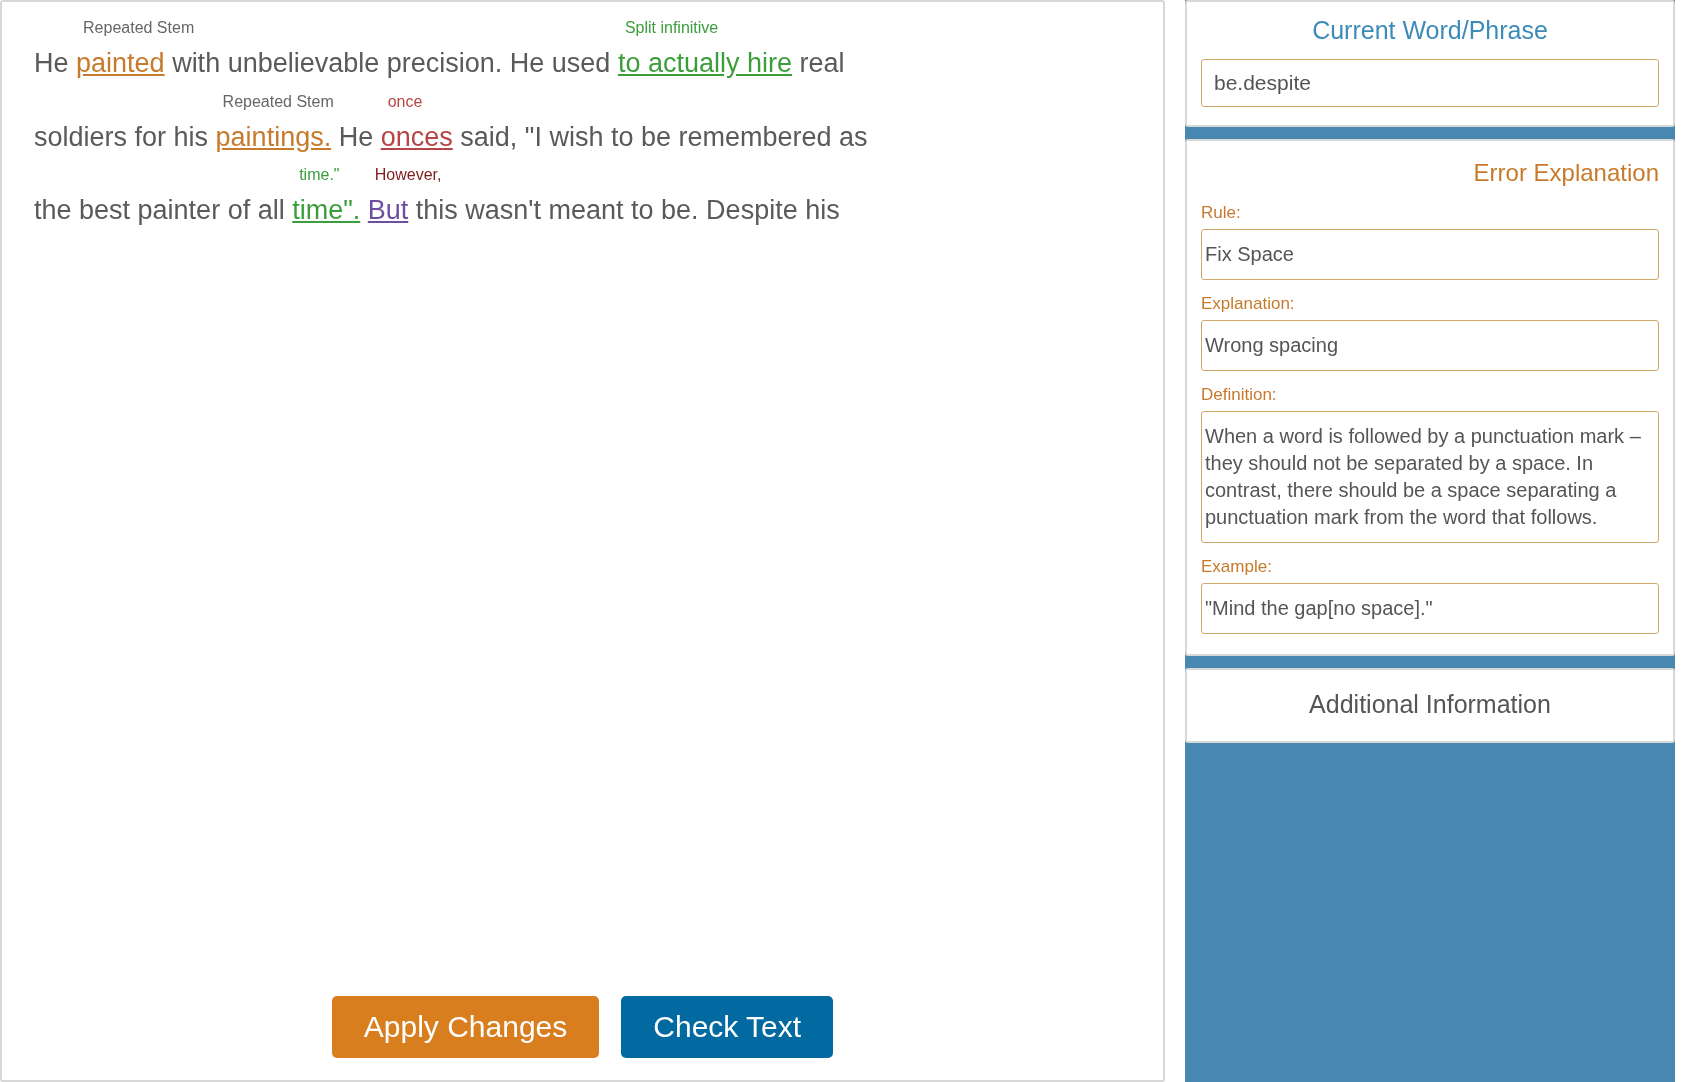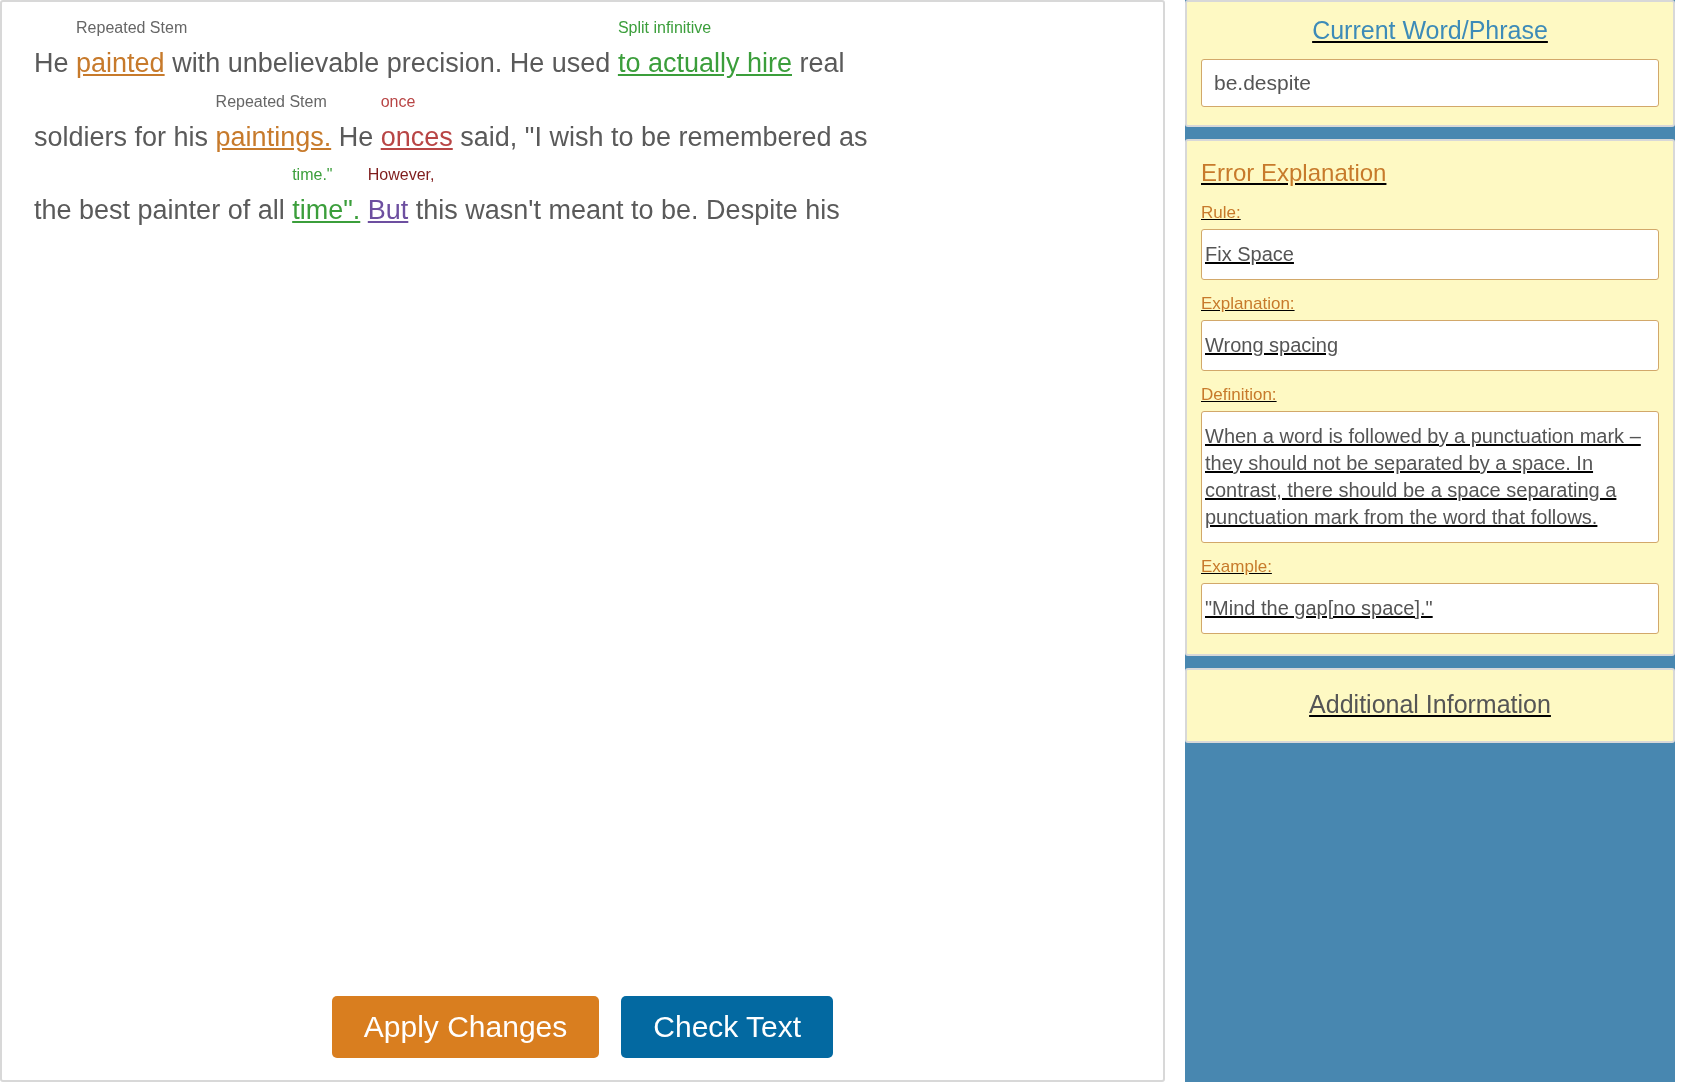--- a/index.html
+++ b/index.html
@@ -34,21 +34,21 @@
       font-weight: 400;
     }
     .word {
       display: inline-block;
       position: relative;
       vertical-align: baseline;
     }
     .annotation {
       position: absolute;
       top: -22px;
-      left: 0;
+      left: 7px;
       font-size: 16px;
       white-space: nowrap;
       color: #666;
     }
     .annot-green { color: #3b9e3b; }
     .annot-red { color: #b84545; }
     .annot-purple { color: #7f1d1d; }
     .underline-orange {
       color: #c77a2b;
       text-decoration: underline;
@@ -92,41 +92,40 @@
     }
     .sidebar {
       flex: 0 0 490px;
       background: #4887b0;
       padding: 0;
       display: flex;
       flex-direction: column;
       gap: 12px;
     }
     .side-panel {
-      background: #fef9c3;
+      background: #ffffff;
       border: 2px solid #d8d8d8;
       border-radius: 3px;
       padding: 18px 14px 20px 14px;
-      text-decoration: underline;
     }
     .side-panel.current {
       padding: 14px 14px 18px 14px;
     }
     .panel-title-blue {
       color: #3d8bb8;
       font-size: 25px;
       font-weight: 500;
       text-align: center;
       margin-bottom: 14px;
     }
     .panel-title-orange {
       color: #c77a2b;
       font-size: 24px;
       font-weight: 500;
-      text-align: left;
+      text-align: right;
       margin-bottom: 16px;
     }
     .panel-title-gray {
       color: #555;
       font-size: 25px;
       font-weight: 400;
       text-align: center;
     }
     .field-label {
       color: #c77a2b;

